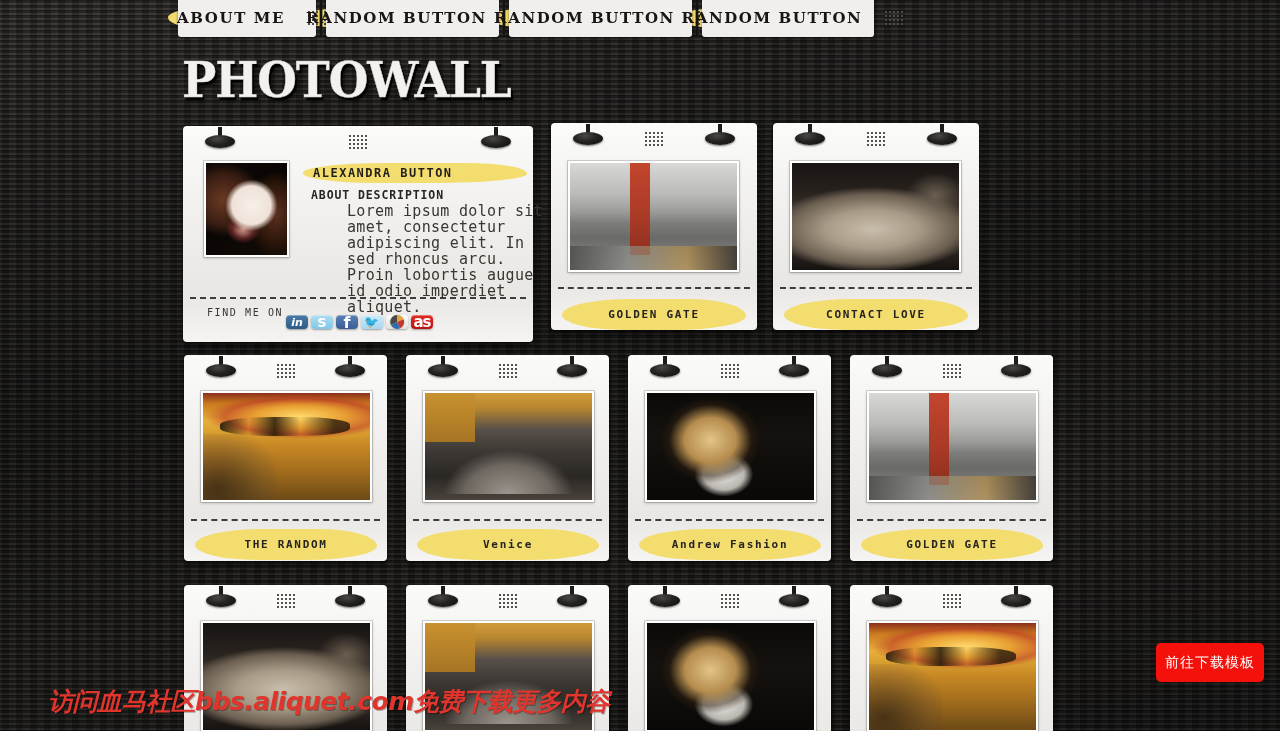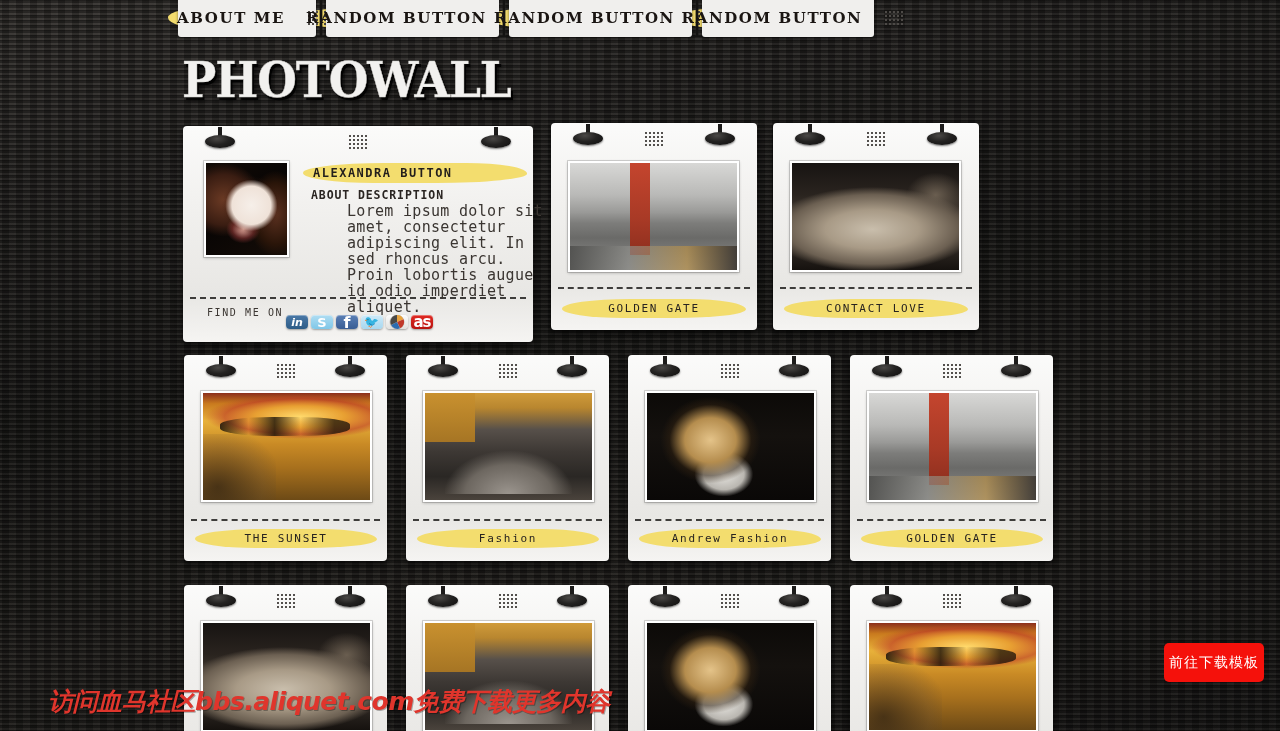--- a/index.html
+++ b/index.html
@@ -178,23 +178,24 @@
     opacity: 0.9;
   }
 
   .caption {
     position: absolute;
     text-align: center;
     font-family: "DejaVu Sans Mono", monospace;
     font-size: 11px;
     letter-spacing: 1.7px;
     color: #272320;
-    padding: 3px 0;
+    padding: 9px 0;
     z-index: 2;
     cursor: pointer;
+    font-weight: bold;
   }
   .caption::before {
     content: "";
     position: absolute;
     left: 0; right: 0; top: 0; bottom: 0;
     background: #f3dd6e;
     border-radius: 42% 36% 44% 38% / 58% 62% 52% 56%;
     z-index: -1;
   }
 
@@ -356,21 +357,21 @@
     color: #e0352c;
     letter-spacing: -0.5px;
     white-space: nowrap;
     text-shadow: 1px 1px 0 rgba(0,0,0,0.3);
     z-index: 40;
     pointer-events: none;
   }
   .download-btn {
     position: absolute;
     right: 16px; top: 643px;
-    width: 100px; height: 39px;
+    width: 108px; height: 39px;
     background: #f5110b;
     border-radius: 5px;
     display: flex; align-items:center; justify-content:center;
     font-family: "DejaVu Sans", sans-serif;
     font-size: 14px;
     color: #ffffff;
     letter-spacing: 1px;
     cursor: pointer;
     z-index: 45;
     border: none;
@@ -622,21 +623,21 @@
       <i></i>
       <i></i>
       <i></i>
       <i></i>
     </div>
   <div class="perf" style="top:164px;"></div>
 </div>
 <div class="photo-frame" style="left:201px; top:391px; width:171px; height:111px;">
   <div class="photo img-sunset"></div>
 </div>
-<div class="caption" style="left:195px; top:529px; width:182px;">THE SUNSET</div>
+<div class="caption" style="left:195px; top:529px; width:182px;">THE RANDOM</div>
 
 <div class="card" style="left:406px; top:355px; width:203px; height:206px;">
   <div class="pin left"></div>
   <div class="pin right"></div>
   <div class="card-dots">
       <i></i>
       <i></i>
       <i></i>
       <i></i>
       <i></i>
@@ -654,21 +655,21 @@
       <i></i>
       <i></i>
       <i></i>
       <i></i>
     </div>
   <div class="perf" style="top:164px;"></div>
 </div>
 <div class="photo-frame" style="left:423px; top:391px; width:171px; height:111px;">
   <div class="photo img-venice"></div>
 </div>
-<div class="caption" style="left:417px; top:529px; width:182px;">Fashion</div>
+<div class="caption" style="left:417px; top:529px; width:182px;">Venice</div>
 
 <div class="card" style="left:628px; top:355px; width:203px; height:206px;">
   <div class="pin left"></div>
   <div class="pin right"></div>
   <div class="card-dots">
       <i></i>
       <i></i>
       <i></i>
       <i></i>
       <i></i>

